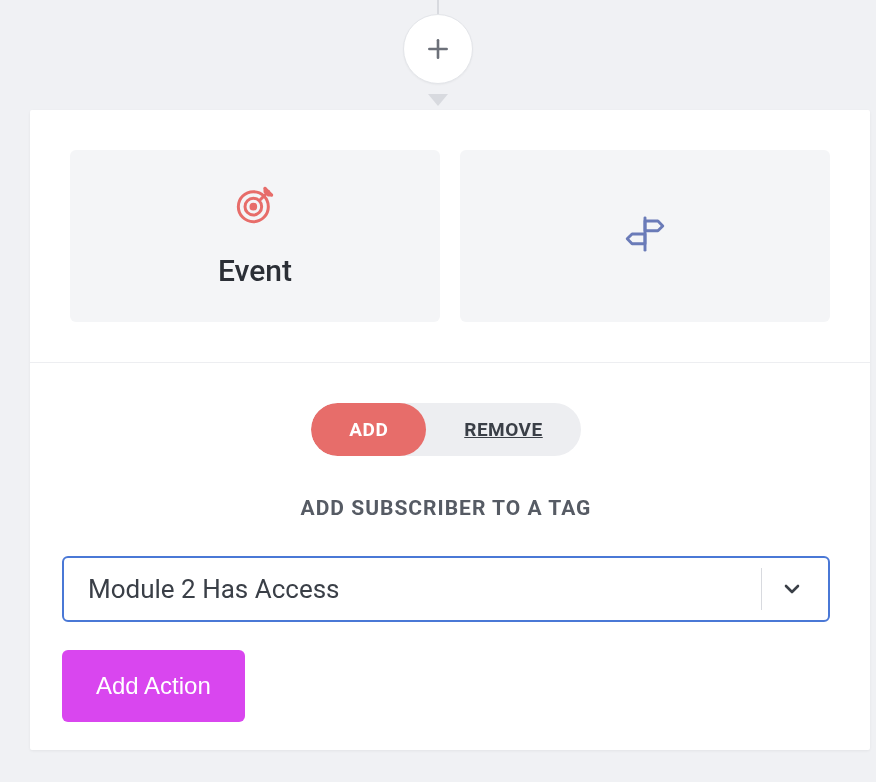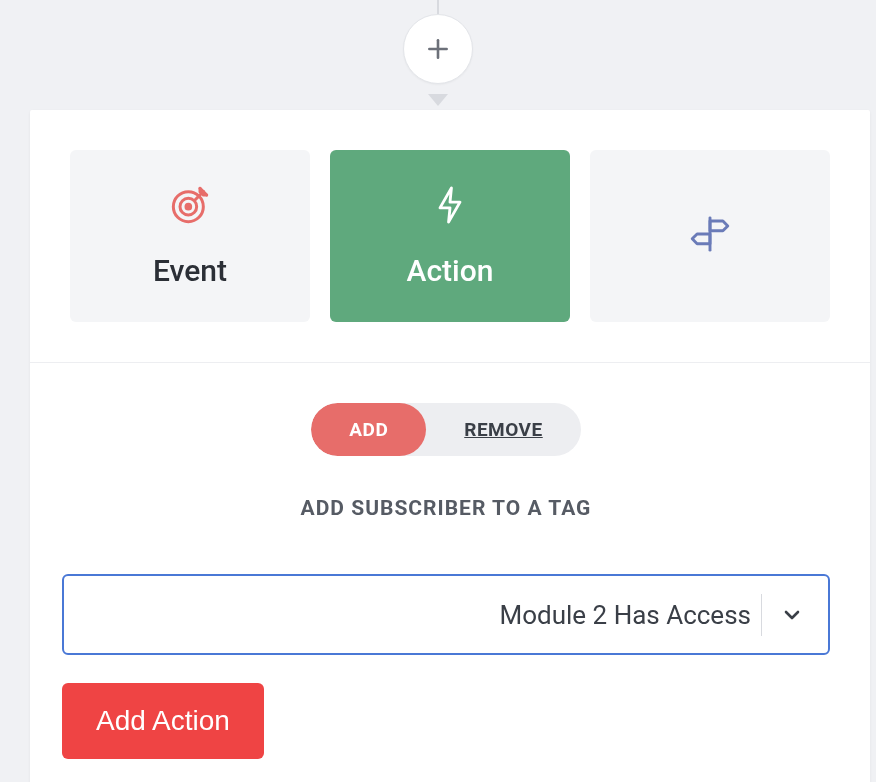--- a/index.html
+++ b/index.html
@@ -114,53 +114,52 @@
   }
   .toggle-option.inactive {
     color: #3a3f47;
     text-decoration: underline;
   }
   .config-heading {
     font-size: 21px;
     font-weight: 700;
     letter-spacing: 1px;
     color: #565b64;
-    margin-bottom: 54px;
+    margin-bottom: 36px;
     text-align: right;
   }
   .select-wrap {
     width: 100%;
     border: 2px solid #4a78d6;
     border-radius: 6px;
-    height: 81px;
+    height: 66px;
     display: flex;
     align-items: center;
     padding: 0 24px;
     margin-bottom: 28px;
     cursor: pointer;
     background: #fff;
-    text-align: right;
   }
   .select-value {
     flex: 1;
     font-size: 26px;
     color: #3a3f47;
   }
   .select-divider {
     width: 1px;
     height: 42px;
     background: #d8dadf;
     margin: 0 18px 0 10px;
   }
   .select-chevron svg { display: block; }
   .submit-btn {
     align-self: flex-start;
-    background: #ef4444;
+    background: #d946ef;
     color: #fff;
-    font-size: 28px;
+    font-size: 24px;
     font-weight: 400;
     padding: 22px 34px;
     border: none;
     border-radius: 6px;
     cursor: pointer;
   }
 </style>
 </head>
 <body>
 
@@ -189,28 +188,20 @@
           <circle cx="11" cy="13" r="1.4" fill="#e76d6a"></circle>
           <path d="M15 9 L20 4"></path>
           <path d="M18 2 L20 4 L22 6"></path>
           <path d="M18 2 L18 4 L20 4"></path>
           <path d="M20 4 L20 6 L22 6"></path>
         </svg>
       </span>
       <div class="type-label">Event</div>
     </div>
 
-    <div class="type-tile active">
-      <span>
-        <svg width="36" height="40" viewBox="0 0 24 28" fill="none" stroke="#ffffff" stroke-width="2" stroke-linecap="round" stroke-linejoin="round">
-          <path d="M13 2 L5 16 L12 16 L11 26 L19 12 L12 12 Z"></path>
-        </svg>
-      </span>
-      <div class="type-label">Action</div>
-    </div>
 
     <div class="type-tile inactive">
       <span>
         <svg width="42" height="40" viewBox="0 0 26 24" fill="none" stroke="#6a7bb8" stroke-width="1.8" stroke-linecap="round" stroke-linejoin="round">
           <line x1="13" y1="2" x2="13" y2="22"></line>
           <path d="M13 4 L21 4 L24 7 L21 10 L13 10 Z"></path>
           <path d="M13 12 L5 12 L2 15 L5 18 L13 18 Z"></path>
         </svg>
       </span>
     </div>

